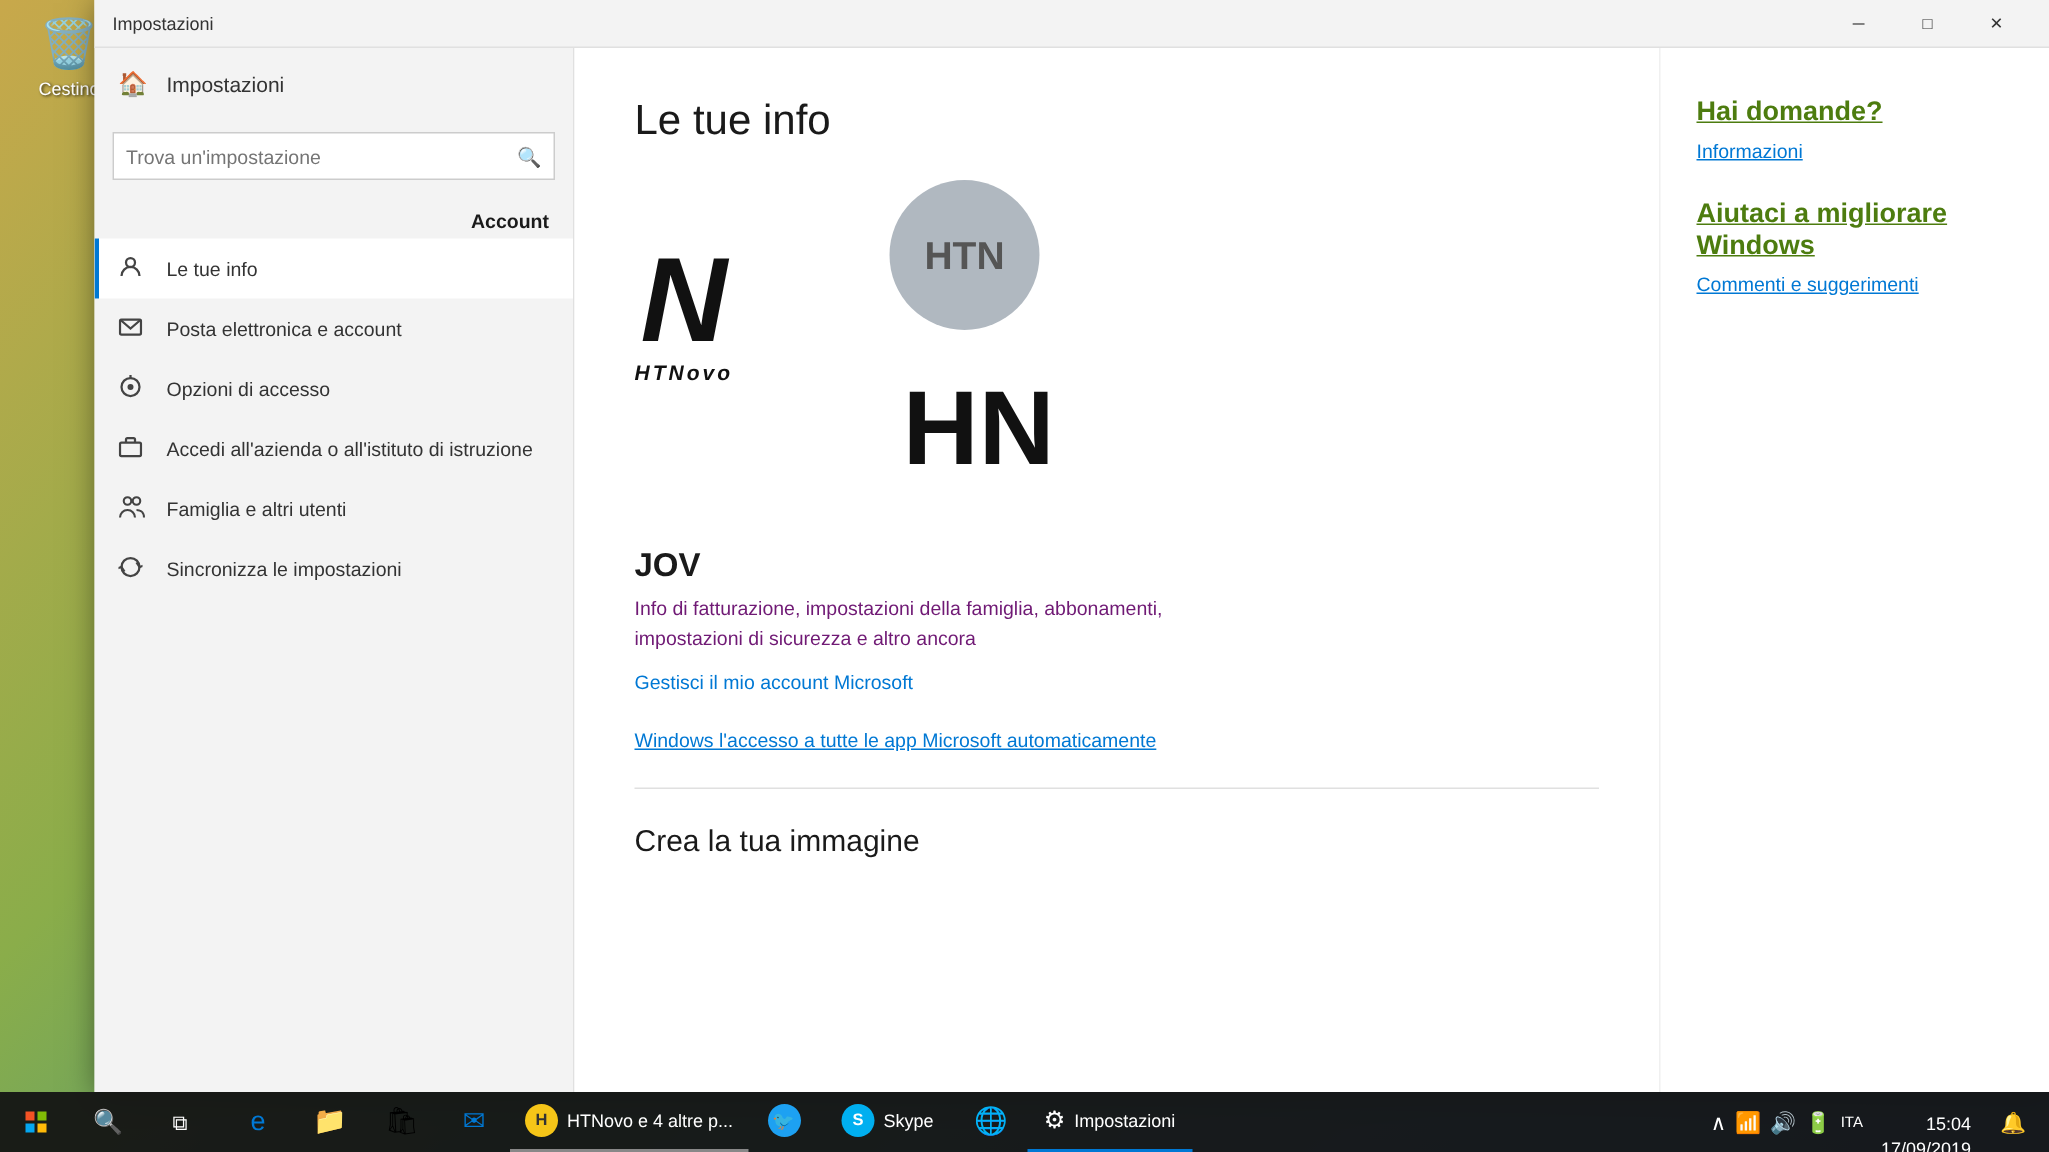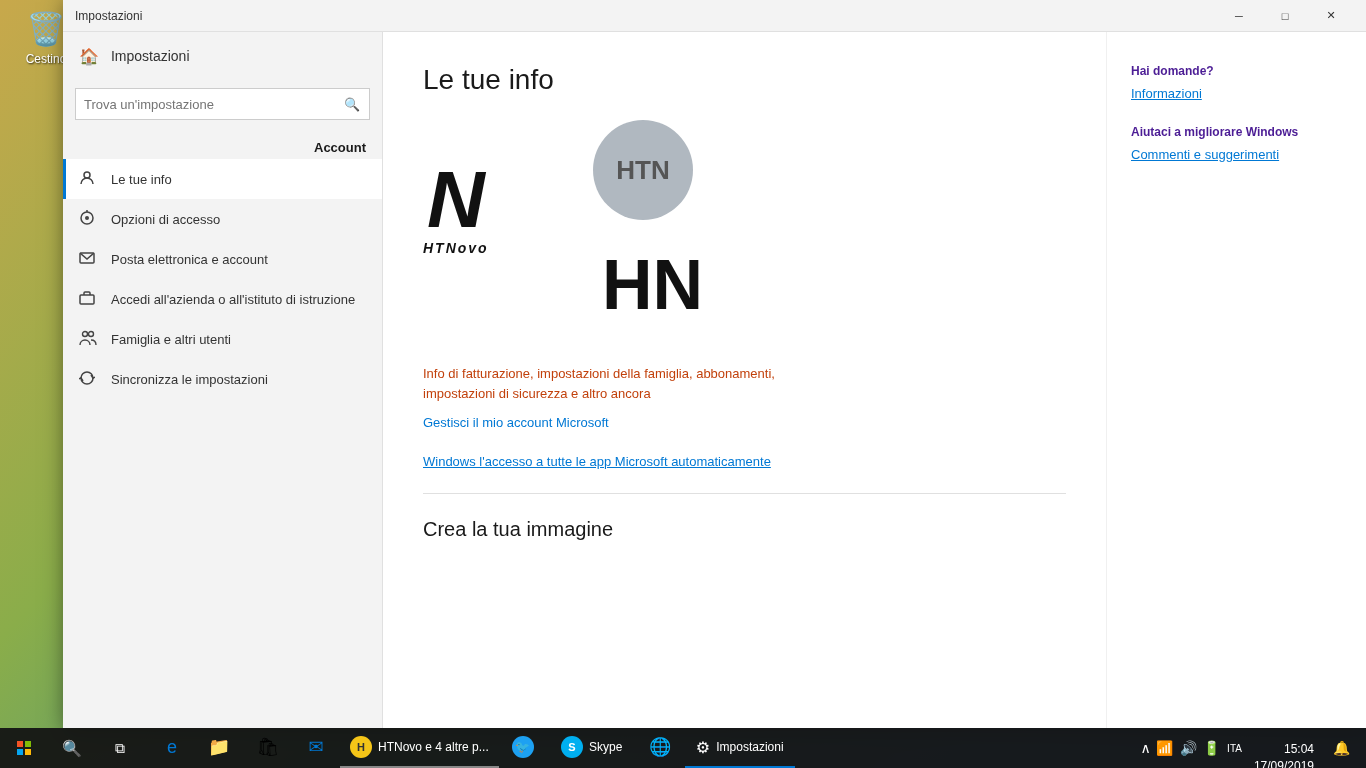--- a/index.html
+++ b/index.html
@@ -113,31 +113,31 @@
       width: 100px; height: 100px; border-radius: 50%;
       background: #b0b8c0; display: flex; align-items: center; justify-content: center;
       font-size: 26px; font-weight: 600; color: #555; font-family: Arial, sans-serif;
     }
     .profile-hn {
       position: absolute; right: 0; bottom: 20px;
       font-size: 70px; font-weight: 900; color: #111; font-family: Arial Black, sans-serif; line-height: 1;
     }
     .profile-name { font-size: 22px; font-weight: 700; color: #1a1a1a; margin-bottom: 6px; }
     .profile-role { font-size: 14px; color: #666; margin-bottom: 16px; }
-    .profile-desc { font-size: 13px; color: #c2410c; line-height: 1.5; margin-bottom: 12px; max-width: 500px; }
+    .profile-desc { font-size: 13px; color: #701a75; line-height: 1.5; margin-bottom: 12px; max-width: 500px; }
     .profile-link { color: #0078d4; font-size: 13px; cursor: pointer; text-decoration: none; display: block; margin-bottom: 8px; }
 
     .stop-link { color: #0078d4; font-size: 13px; cursor: pointer; margin-top: 24px; display: block; }
 
     .section-divider { border: none; border-top: 1px solid #e0e0e0; margin: 24px 0; }
     .create-image-title { font-size: 20px; font-weight: 300; color: #1a1a1a; }
 
     
     .right-panel { width: 260px; min-width: 260px; padding: 32px 24px; background: white; border-left: 1px solid #f0f0f0; }
-    .right-title { font-size: 12px; font-weight: 600; color: #4c1d95; margin-bottom: 8px; }
+    .right-title { font-size: 18px; font-weight: 600; color: #4d7c0f; margin-bottom: 8px; text-decoration: underline; }
     .right-link { color: #0078d4; font-size: 13px; cursor: pointer; display: block; margin-bottom: 24px; }
     .win-grid { display: grid; grid-template-columns: 1fr 1fr; gap: 2px; width: 14px; height: 14px; }
     .win-grid div { background: white; }
 
     
     .app-dot { width: 22px; height: 22px; border-radius: 50%; display: flex; align-items: center; justify-content: center; font-size: 12px; font-weight: 700; color: white; flex-shrink: 0; }
   </style>
 </head>
 <body>
 
@@ -181,36 +181,36 @@
             <circle cx="8" cy="5" r="3" stroke="#444" stroke-width="1.5"></circle>
             <path d="M2 14c0-3.3 2.7-6 6-6s6 2.7 6 6" stroke="#444" stroke-width="1.5" fill="none"></path>
           </svg>
         </span>
         <span>Le tue info</span>
       </div>
 
       <div class="sidebar-item">
         <span class="sidebar-item-icon">
           <svg width="16" height="16" viewBox="0 0 16 16" fill="none">
+            <rect x="1" y="3" width="14" height="10" rx="1" stroke="#444" stroke-width="1.5"></rect>
+            <polyline points="1,3 8,9 15,3" stroke="#444" stroke-width="1.5" fill="none"></polyline>
+          </svg>
+        </span>
+        <span>Posta elettronica e account</span>
+      </div>
+
+      <div class="sidebar-item">
+        <span class="sidebar-item-icon">
+          <svg width="16" height="16" viewBox="0 0 16 16" fill="none">
             <circle cx="8" cy="8" r="6" stroke="#444" stroke-width="1.5"></circle>
             <circle cx="8" cy="8" r="2" fill="#444"></circle>
             <line x1="8" y1="2" x2="8" y2="0" stroke="#444" stroke-width="1.5"></line>
           </svg>
         </span>
         <span>Opzioni di accesso</span>
-      </div>
-
-      <div class="sidebar-item">
-        <span class="sidebar-item-icon">
-          <svg width="16" height="16" viewBox="0 0 16 16" fill="none">
-            <rect x="1" y="3" width="14" height="10" rx="1" stroke="#444" stroke-width="1.5"></rect>
-            <polyline points="1,3 8,9 15,3" stroke="#444" stroke-width="1.5" fill="none"></polyline>
-          </svg>
-        </span>
-        <span>Posta elettronica e account</span>
       </div>
 
       <div class="sidebar-item">
         <span class="sidebar-item-icon">
           <svg width="16" height="16" viewBox="0 0 16 16" fill="none">
             <rect x="1" y="5" width="14" height="9" rx="1" stroke="#444" stroke-width="1.5"></rect>
             <path d="M5 5V3a1 1 0 011-1h4a1 1 0 011 1v2" stroke="#444" stroke-width="1.5" fill="none"></path>
           </svg>
         </span>
         <span>Accedi all'azienda o all'istituto di istruzione</span>
@@ -253,20 +253,21 @@
           </div>
 
           <div class="profile-avatar">
             <span>HTN</span>
           </div>
 
           <div class="profile-hn">HN</div>
         </div>
       </div>
 
+      <div class="profile-name">JOV</div>
       <div class="profile-desc">Info di fatturazione, impostazioni della famiglia, abbonamenti,<br>impostazioni di sicurezza e altro ancora</div>
       <a class="profile-link" href="#">Gestisci il mio account Microsoft</a>
       <a class="stop-link" href="#">Windows l'accesso a tutte le app Microsoft automaticamente</a>
 
       <hr class="section-divider">
       <div class="create-image-title">Crea la tua immagine</div>
     </div>
 
     <div class="right-panel">
       <div class="right-title">Hai domande?</div>

